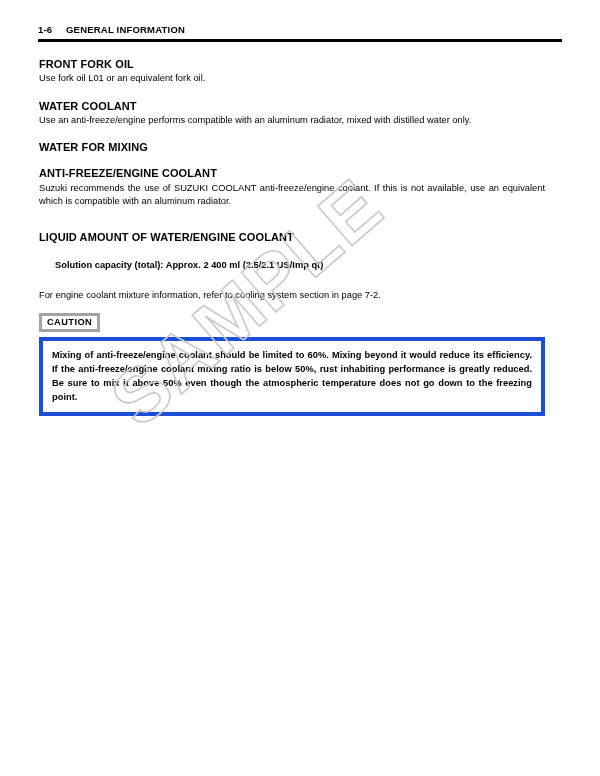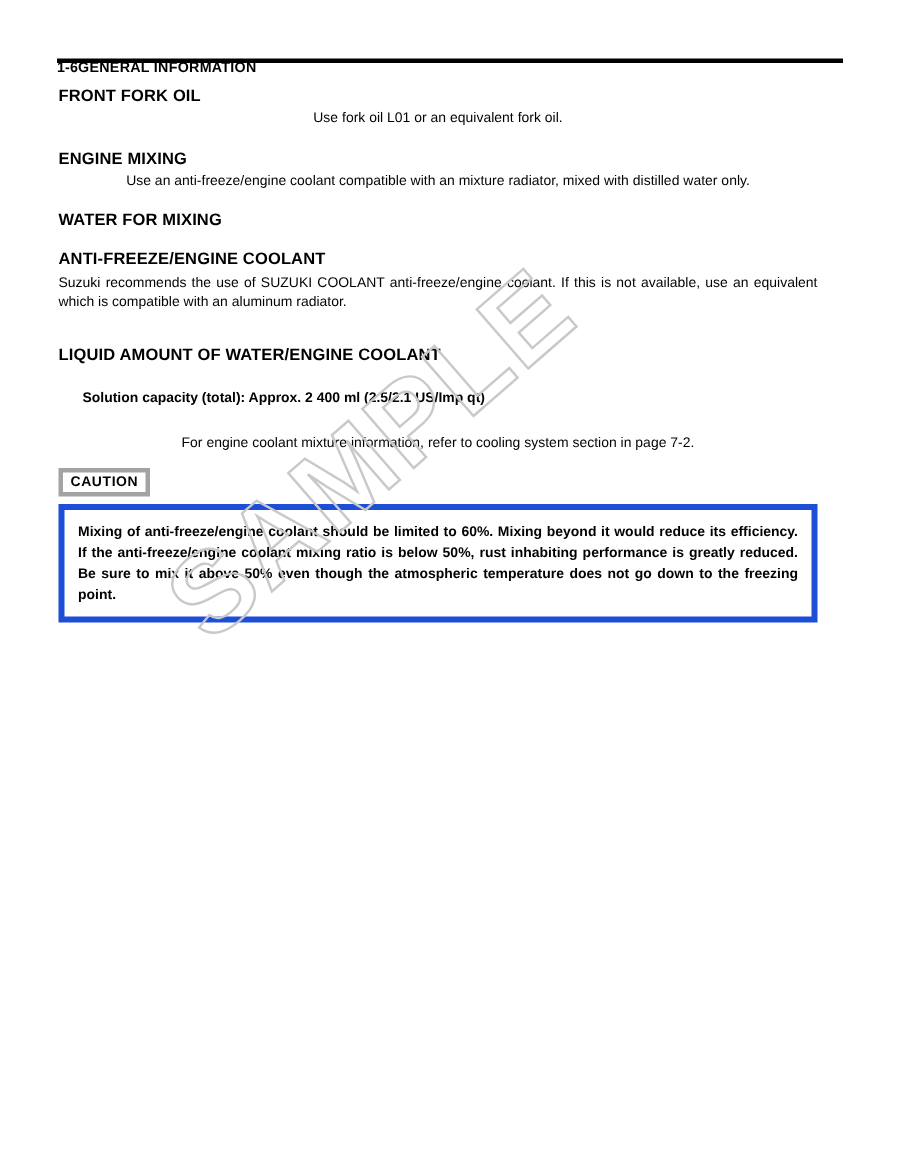--- a/index.html
+++ b/index.html
@@ -15,33 +15,34 @@
     overflow: hidden;
     font-family: "Liberation Sans", sans-serif;
     color: #000000;
     -webkit-font-smoothing: antialiased;
   }
 
   
   .page-header {
     position: absolute;
     left: 38px;
-    top: 40px;
+    top: 24px;
     width: 524px;
     display: flex;
     align-items: flex-start;
   }
   .folio {
     font-size: 9.5px;
     font-weight: bold;
     letter-spacing: 0.1px;
   }
   .header-title {
     font-size: 9.5px;
     font-weight: bold;
+    margin-left: 14px;
     letter-spacing: 0.2px;
   }
   .header-rule {
     position: absolute;
     left: 38px;
     top: 39px;
     width: 524px;
     height: 3px;
     background: #000000;
   }
@@ -71,21 +72,21 @@
     font-size: 9.3px;
     line-height: 13.2px;
     margin: 0;
     text-align: justify;
     letter-spacing: 0.01px;
   }
   p.body + p.body {
     margin-top: 0px;
   }
   p.body.nojust {
-    text-align: center;
+    text-align: left;
   }
   p.spec {
     font-size: 9.3px;
     font-weight: bold;
     line-height: 13.2px;
     margin: 16px;
   }
 
   
   .caution-wrap {
@@ -150,22 +151,22 @@
   <div class="header-rule"></div>
 
   <div class="content">
 
     <div class="sec">
       <h2 class="sec-title">FRONT FORK OIL</h2>
       <p class="body nojust">Use fork oil L01 or an equivalent fork oil.</p>
     </div>
 
     <div class="sec">
-      <h2 class="sec-title">ENGINE MIXING</h2>
-      <p class="body nojust">Use an anti-freeze/engine coolant compatible with an mixture radiator, mixed with distilled water only.</p>
+      <h2 class="sec-title">WATER COOLANT</h2>
+      <p class="body nojust">Use an anti-freeze/engine performs compatible with an aluminum radiator, mixed with distilled water only.</p>
     </div>
 
     <div class="sec">
       <h2 class="sec-title">WATER FOR MIXING</h2>
     </div>
 
     <div class="sec tight">
       <h2 class="sec-title">ANTI-FREEZE/ENGINE COOLANT</h2>
       <p class="body">Suzuki recommends the use of SUZUKI COOLANT anti-freeze/engine coolant. If this is not available, use an equivalent which is compatible with an aluminum radiator.</p>
     </div>

